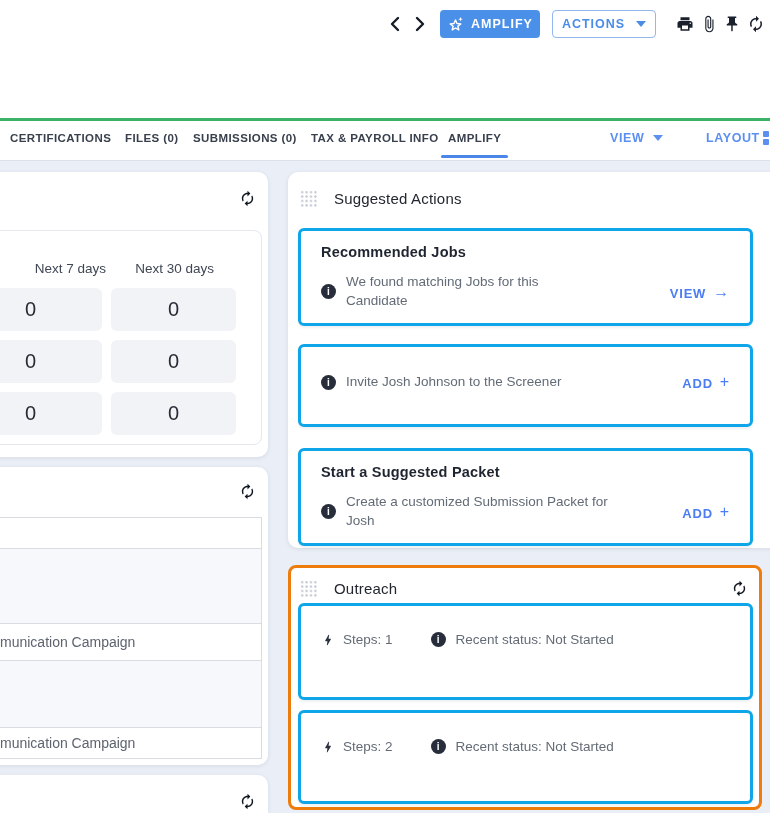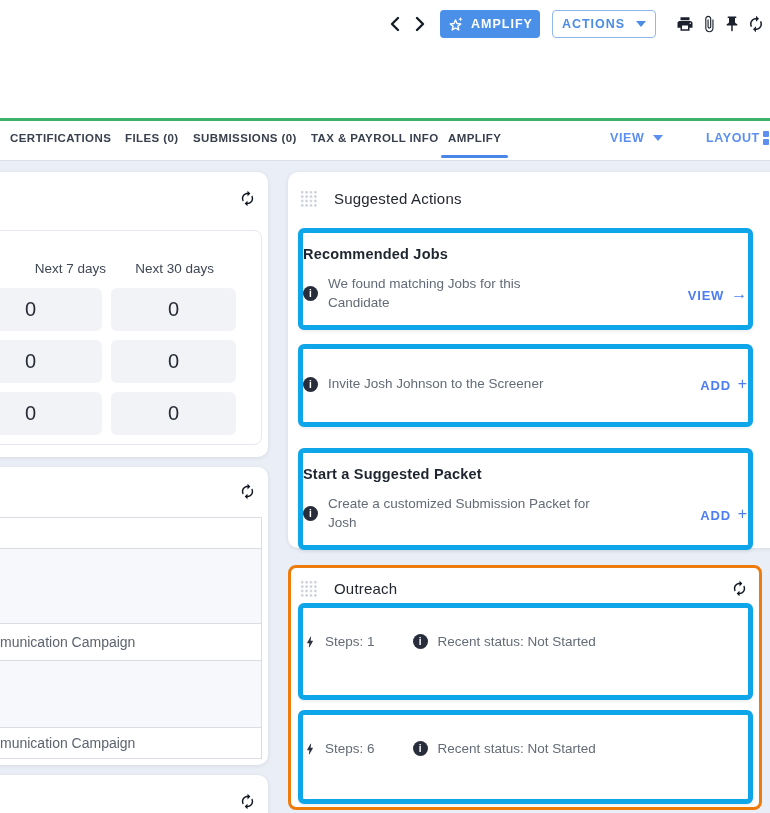--- a/index.html
+++ b/index.html
@@ -53,22 +53,22 @@
   .lp2 { left:-70px; top:467px; width:338px; height:298px; }
   .lp2-table { position:absolute; left:0; right:6px; top:50px; border-top:1px solid #d9dce2; }
   .lp2-row { border-bottom:1px solid #d9dce2; border-right:1px solid #d9dce2; display:flex; align-items:center;
     padding-left:70px; font-size:14px; color:#5d646f; background:#fff; cursor:pointer; }
   .lp2-row.alt { background:#f6f8fb; }
   .lp3 { left:-70px; top:775px; width:338px; height:80px; }
 
   
   .rp1 { left:288px; top:172px; width:522px; height:376px; }
   .panel-head { display:flex; align-items:center; gap:17px; padding:18px 14px 0 12px; }
-  .mini-card { position:absolute; left:10px; width:455px; background:#fff; border:5px solid #0ea5e9;
-    border-radius:6px; box-shadow:0 2px 3px rgba(25,39,70,0.07); padding:13px 0; }
+  .mini-card { position:absolute; left:10px; width:455px; background:#fff; border:3px solid #0ea5e9;
+    border-radius:6px; box-shadow:0 2px 3px rgba(25,39,70,0.07); padding:13px 20px; }
   .mini-title { font-size:14.5px; font-weight:700; color:#1f2530; letter-spacing:0.2px; }
   .mini-row { display:flex; align-items:center; margin-top:13px; }
   .info-icon { width:15px; height:15px; border-radius:50%; background:#272d3a; color:#fff; flex:none;
     display:flex; align-items:center; justify-content:center; font-size:10px; font-weight:700; font-style:normal; }
   .mini-desc { font-size:13.5px; color:#636b76; line-height:1.38; margin-left:10px; }
   .desc-w1 { max-width:225px; } .desc-w3 { max-width:290px; }
   .action-link { margin-left:auto; display:flex; align-items:flex-end; gap:7px; color:#4c7df2; font-size:13px;
     font-weight:600; letter-spacing:0.8px; cursor:pointer; background:none; border:none; font-family:inherit; }
   .action-symbol { font-size:16px; font-weight:400; }
 
@@ -297,21 +297,21 @@
       </div>
     </div>
 
     <div class="mini-card" style="top:142px; left:7px; min-height:94px;">
       <div class="mini-row">
         <span class="bolt-icon">
           <svg viewBox="0 0 24 24">
               <path fill="currentColor" d="M11 21h-1l1-7H7.5c-.58 0-.57-.32-.38-.66.19-.34.05-.08.07-.12C8.48 10.94 10.42 7.54 13 3h1l-1 7h3.5c.49 0 .56.33.47.51l-.07.15C12.96 17.55 11 21 11 21z"></path>
             </svg>
         </span>
-        <span class="steps-label">Steps: 6</span>
+        <span class="steps-label">Steps: 2</span>
         <span class="status-group">
           <span class="info-icon">i</span>
           <span class="status-label">Recent status: Not Started</span>
         </span>
       </div>
     </div>
   </div>
 </div>
 
 </body></html>

